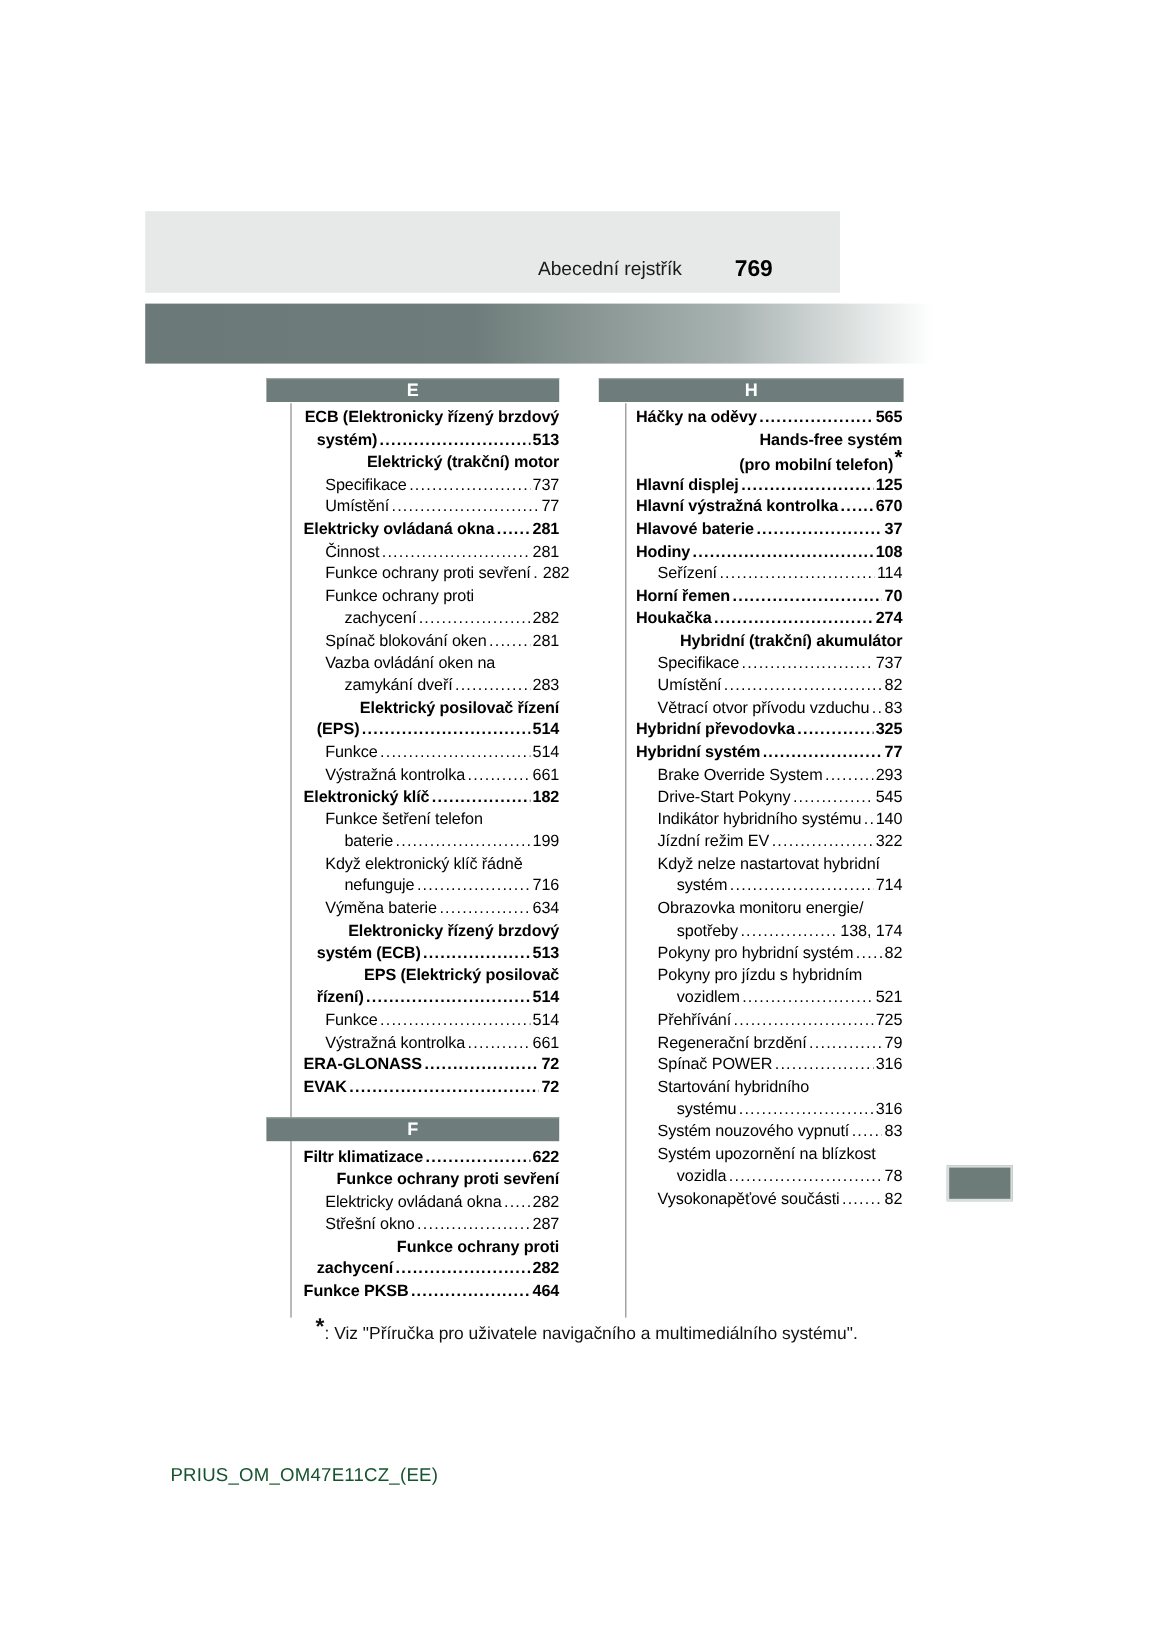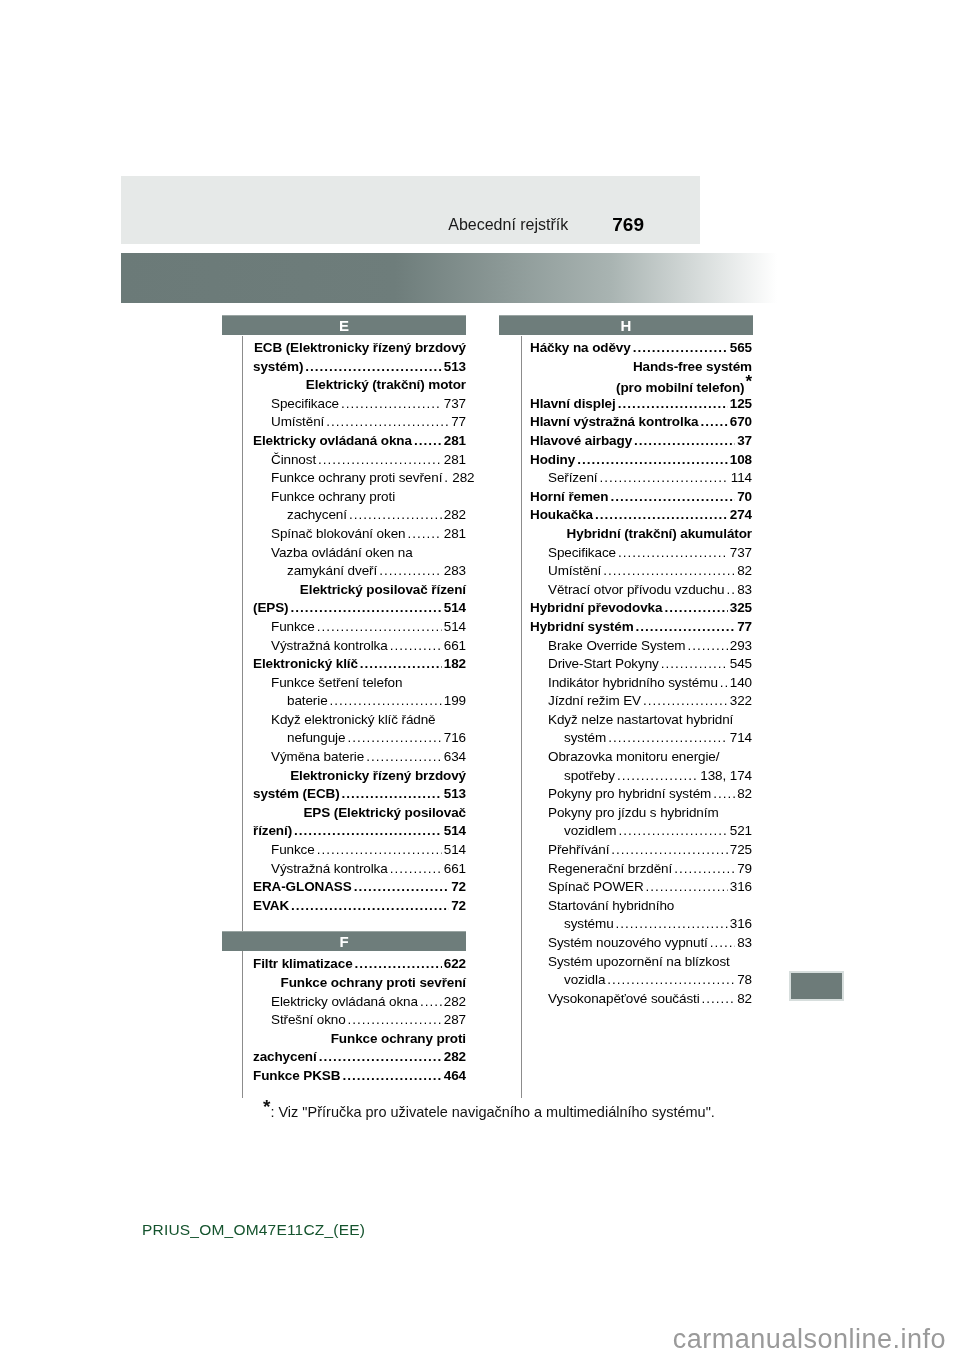--- a/index.html
+++ b/index.html
@@ -38,21 +38,21 @@
   }
   .sec-bar + .entries{margin-top:5px;}
   .entries + .sec-bar{margin-top:15px;}
   .col.left .entries{margin-left:31px;width:213px;}
   .col.right .entries{margin-left:31px;width:222px;}
   .row{
     display:flex;align-items:baseline;height:18.6px;
     font-size:13.5px;white-space:nowrap;letter-spacing:-0.1px;
   }
   .row.b{font-weight:bold;justify-content:flex-end;}
-  .row.i1 .txt{}
+  .row.i1 .txt{margin-left:11px;}
   .row.i2 .txt{margin-left:18px;}
   .row.i3 .txt{margin-left:34px;}
   .leader{
     flex:1 1 0;min-width:6px;overflow:hidden;white-space:nowrap;
     margin:0 2px;
   }
   .leader::after{
     content:"....................................................................................................";
     letter-spacing:1px;
   }
@@ -295,21 +295,21 @@
           <span class="txt">Hlavní displej</span>
           <span class="leader"></span>
           <span class="pg">125</span>
         </div>
         <div class="row b i0">
           <span class="txt">Hlavní výstražná kontrolka</span>
           <span class="leader"></span>
           <span class="pg">670</span>
         </div>
         <div class="row b i0">
-          <span class="txt">Hlavové airbagy</span>
+          <span class="txt">Hlavové baterie</span>
           <span class="leader"></span>
           <span class="pg">37</span>
         </div>
         <div class="row b i0">
           <span class="txt">Hodiny</span>
           <span class="leader"></span>
           <span class="pg">108</span>
         </div>
         <div class="row i2">
           <span class="txt">Seřízení</span>
@@ -448,15 +448,14 @@
     </div>
 
   <div class="edge-tab"></div>
 
   <div class="footnote">
     <span class="fn-star">*</span><span>: Viz "Příručka pro uživatele navigačního a multimediálního systému".</span>
   </div>
 
   <div class="footer-code">PRIUS_OM_OM47E11CZ_(EE)</div>
 
-  <div class="watermark">carmanualsonline.info</div>
 
 </div>
 
 </body></html>

